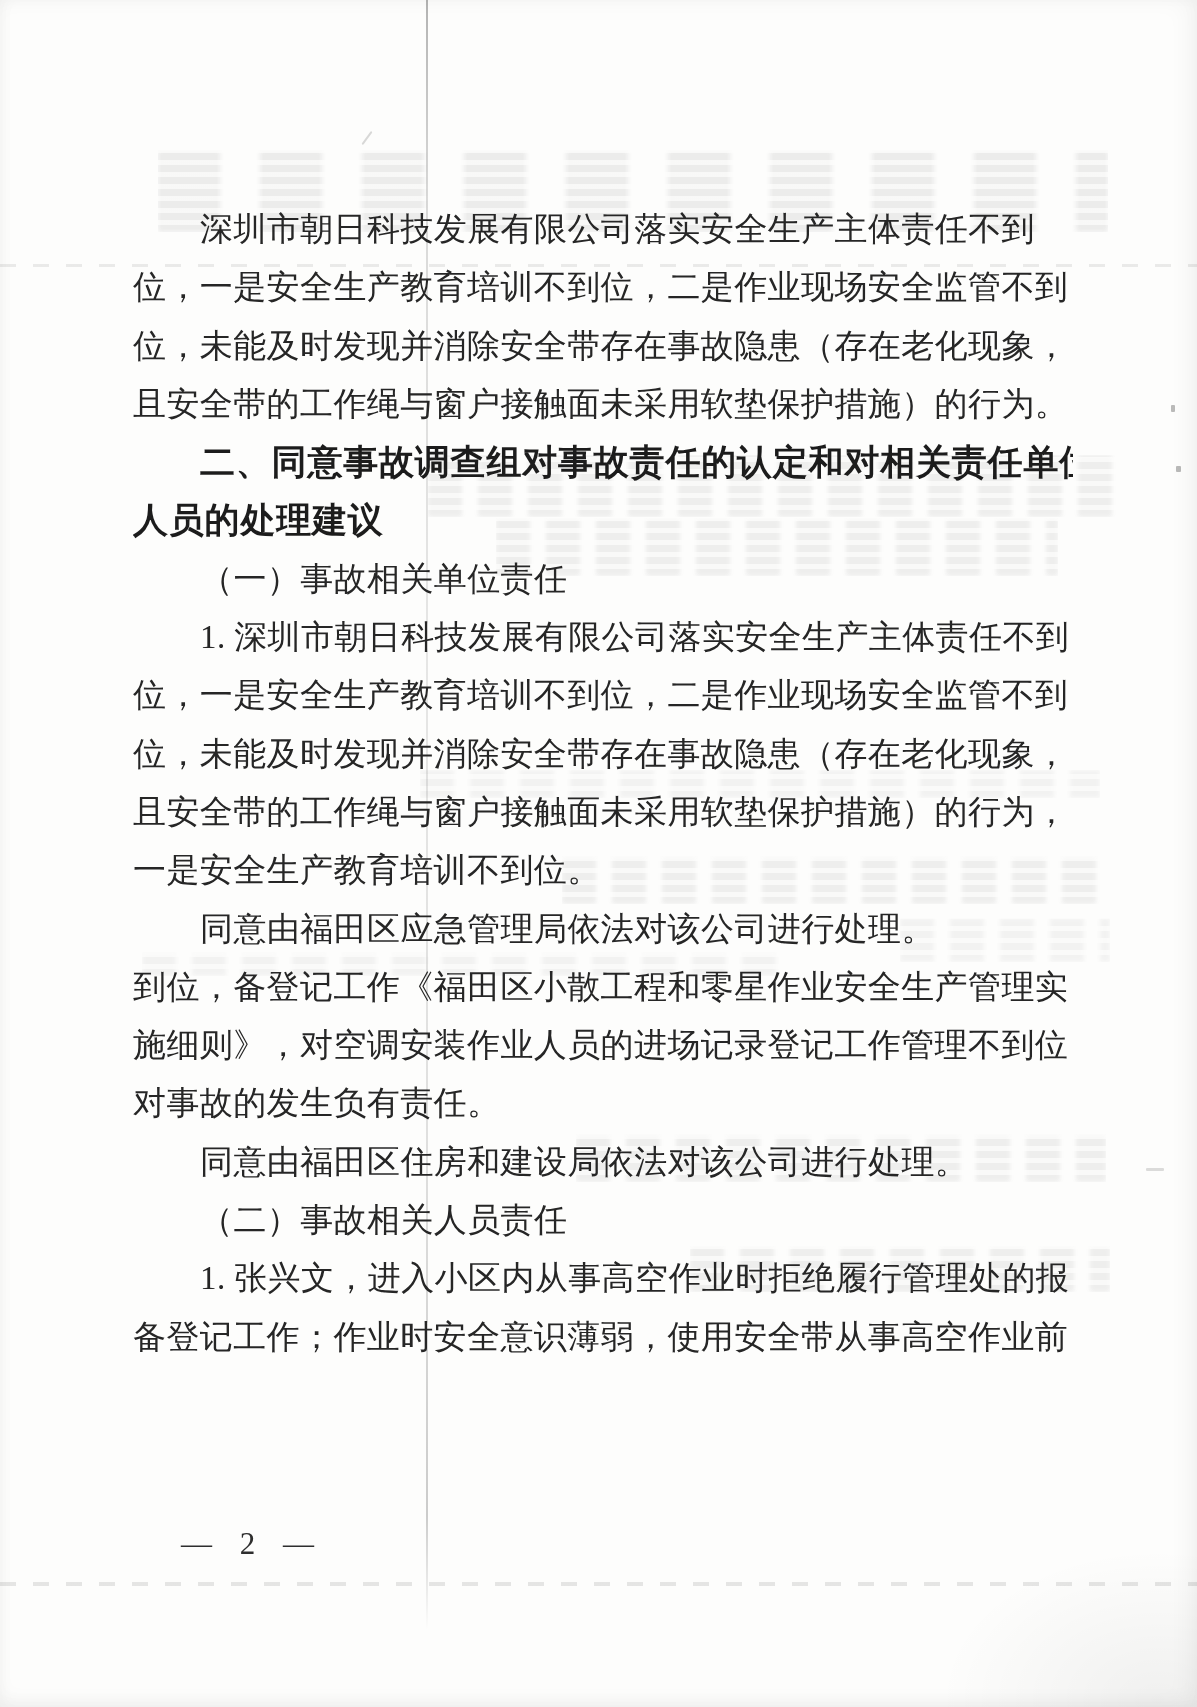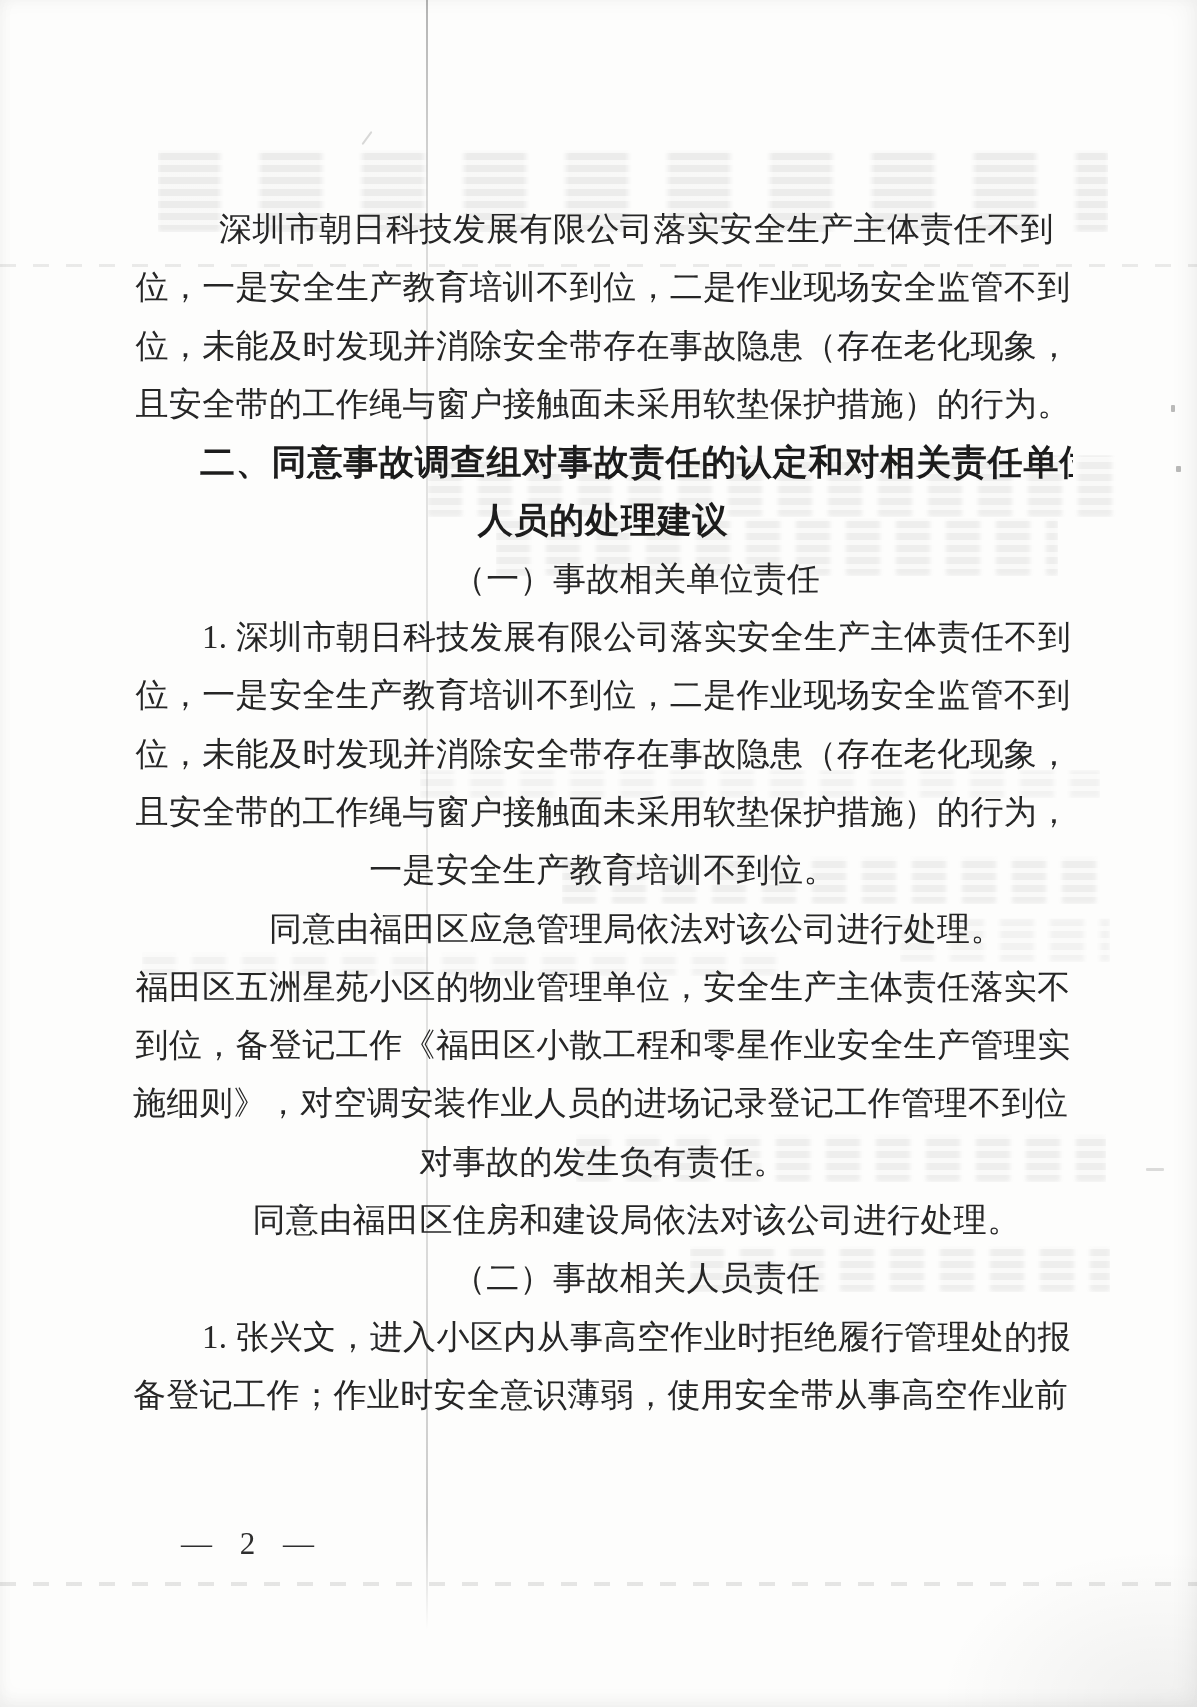--- a/index.html
+++ b/index.html
@@ -57,21 +57,20 @@
     width: 940px;
   }
   .line {
     height: 58.3px;
     line-height: 58.3px;
     font-size: 33px;
     color: #262626;
     letter-spacing: 0.4px;
     white-space: nowrap;
     overflow: hidden;
-    text-align: center;
   }
   .line.heading {
     font-family: "Liberation Sans", "DejaVu Sans", sans-serif;
     font-weight: 700;
     font-size: 35px;
     color: #1c1c1c;
     letter-spacing: 0.8px;
   }
   .line.indent { padding-left: 67px; }
   
@@ -164,21 +163,20 @@
       <div class="line body">且安全带的工作绳与窗户接触面未采用软垫保护措施）的行为。</div>
       <div class="line heading indent">二、同意事故调查组对事故责任的认定和对相关责任单位和</div>
       <div class="line heading">人员的处理建议</div>
       <div class="line body indent">（一）事故相关单位责任</div>
       <div class="line body indent">1. 深圳市朝日科技发展有限公司落实安全生产主体责任不到</div>
       <div class="line body">位，一是安全生产教育培训不到位，二是作业现场安全监管不到</div>
       <div class="line body">位，未能及时发现并消除安全带存在事故隐患（存在老化现象，</div>
       <div class="line body">且安全带的工作绳与窗户接触面未采用软垫保护措施）的行为，</div>
       <div class="line body">一是安全生产教育培训不到位。</div>
       <div class="line body indent">同意由福田区应急管理局依法对该公司进行处理。</div>
-      <div class="line body">福田区五洲星苑小区的物业管理单位，安全生产主体责任落实不</div>
       <div class="line body">到位，备登记工作《福田区小散工程和零星作业安全生产管理实</div>
       <div class="line body">施细则》，对空调安装作业人员的进场记录登记工作管理不到位，</div>
       <div class="line body">对事故的发生负有责任。</div>
       <div class="line body indent">同意由福田区住房和建设局依法对该公司进行处理。</div>
       <div class="line body indent">（二）事故相关人员责任</div>
       <div class="line body indent">1. 张兴文，进入小区内从事高空作业时拒绝履行管理处的报</div>
       <div class="line body">备登记工作；作业时安全意识薄弱，使用安全带从事高空作业前，</div>
     </div>
 
   <div class="page-number">— 2 —</div>

